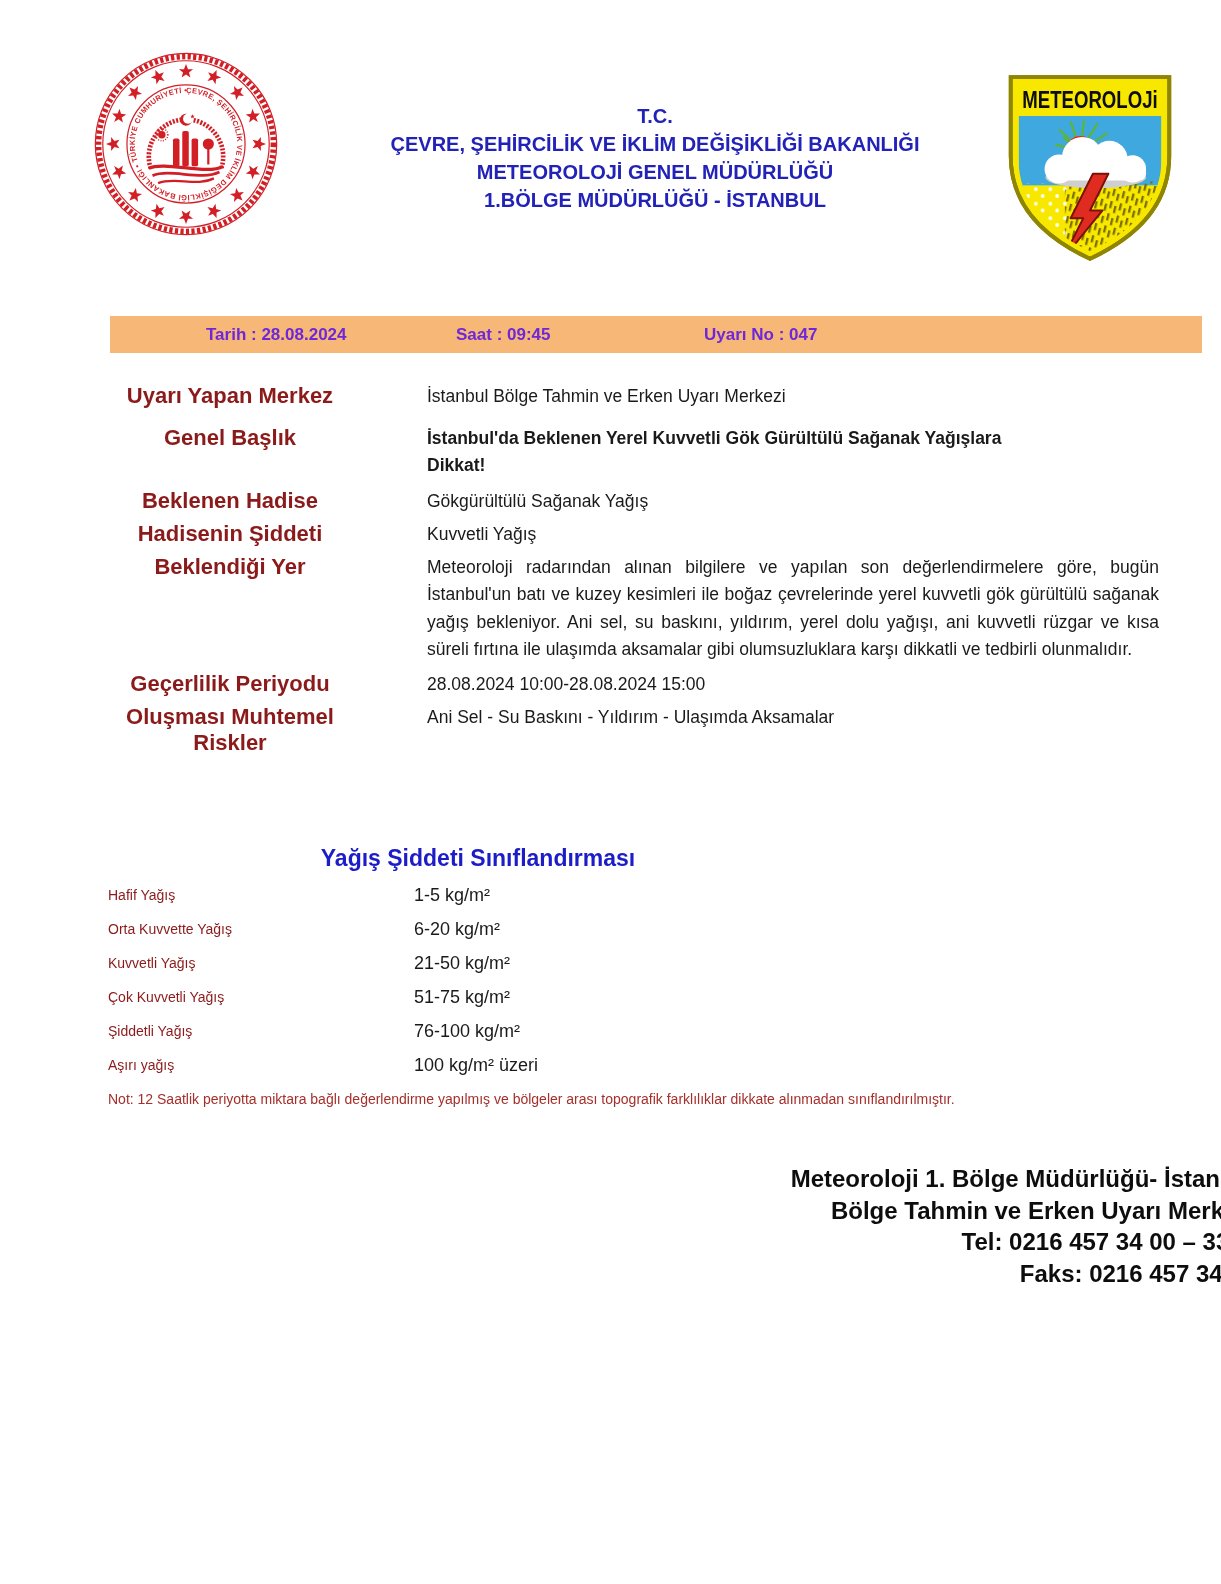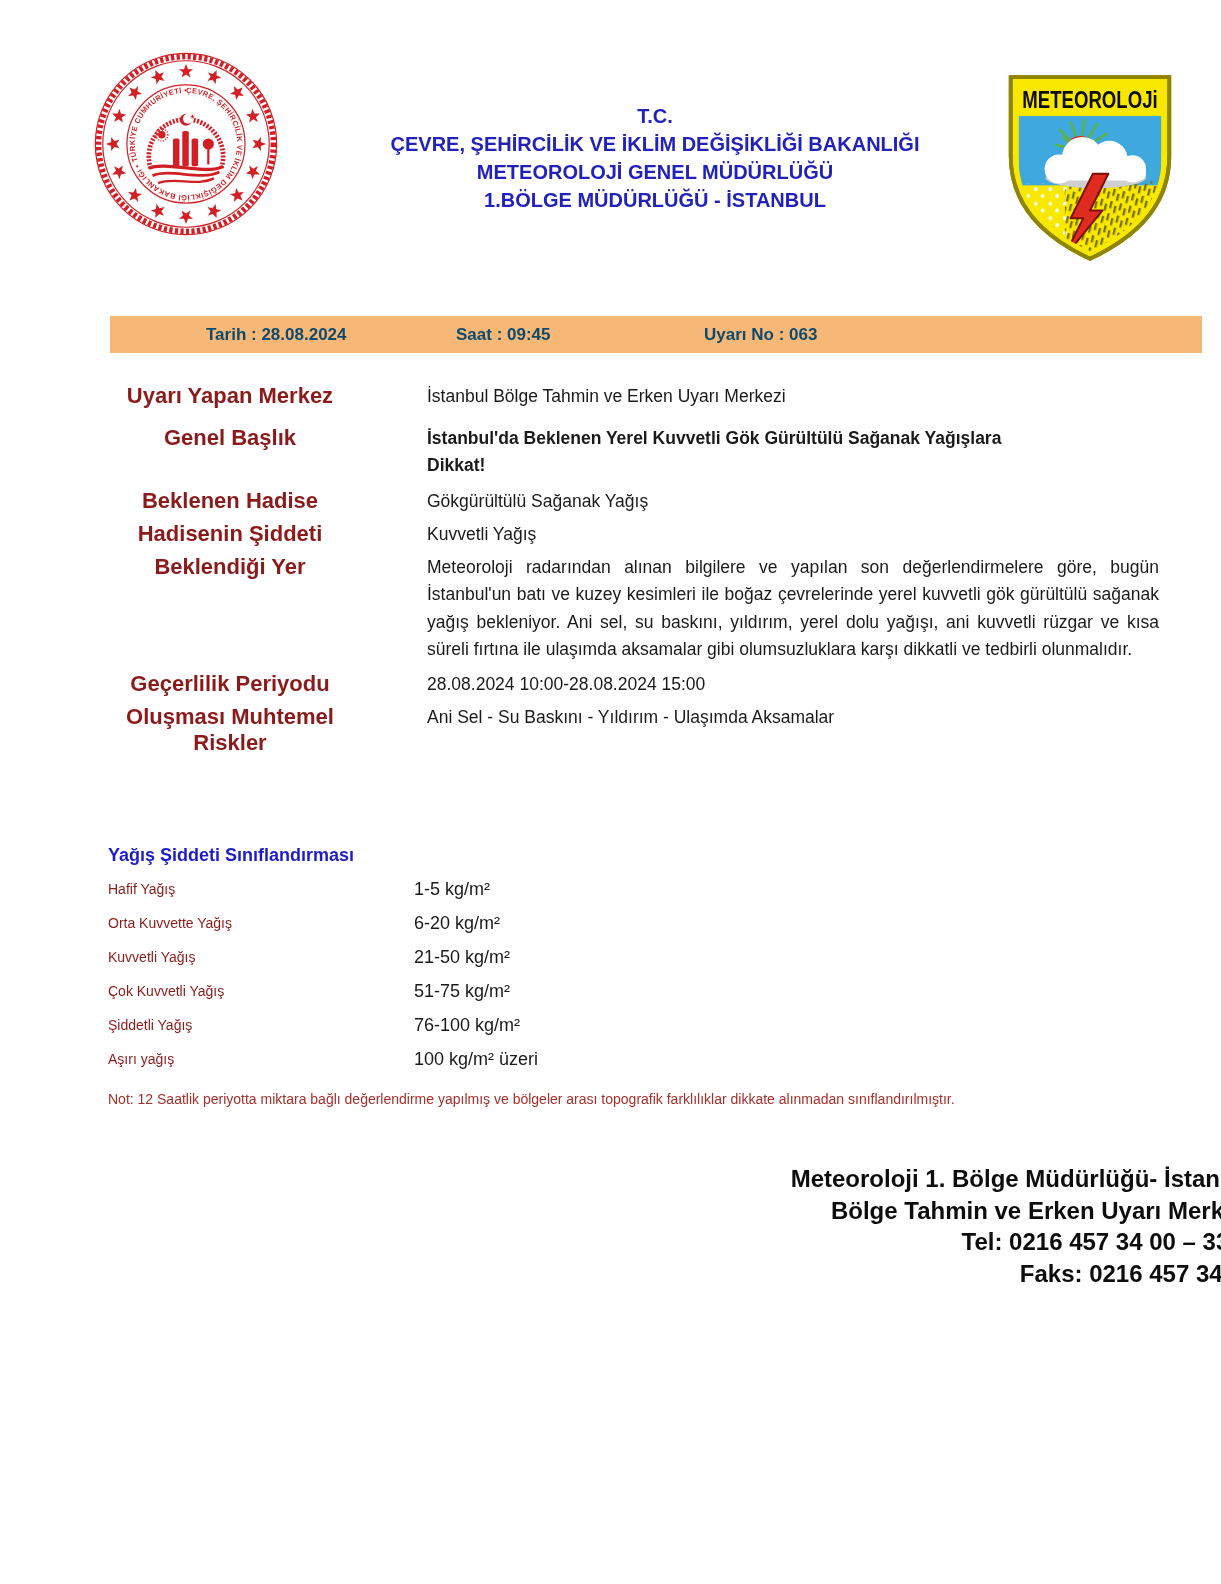--- a/index.html
+++ b/index.html
@@ -16,36 +16,36 @@
     position:absolute; left:320px; top:102px; width:670px;
     text-align:center; color:#2222B8; font-weight:bold; font-size:20px; line-height:28px;
   }
   
   .info-bar {
     position:absolute; left:110px; top:316px; width:1092px; height:37px;
     background:#F7B877;
   }
   .info-bar span {
     position:absolute; top:0; line-height:37px;
-    font-weight:bold; font-size:17px; color:#0c4a6e; white-space:nowrap;
+    font-weight:bold; font-size:17px; color:#6d28d9; white-space:nowrap;
   }
   .ib-date { left:96px; } .ib-time { left:346px; } .ib-no { left:594px; }
   
   .fields { position:absolute; left:125px; top:383px; width:1034px; }
   .frow { display:grid; grid-template-columns:302px 1fr; margin-bottom:7px; }
   .flabel {
     color:#8B1A1A; font-weight:bold; font-size:22px; line-height:26px; max-width:210px;text-align:center;
   }
   .fvalue { color:#1a1a1a; font-size:17.5px; line-height:26px; }
   .v-bold { font-weight:bold; max-width:600px; line-height:27px; }
   .v-just { text-align:justify; max-width:732px; line-height:27.4px; }
   .frow.gap-lg { margin-bottom:9px;margin-top:16px; }
   
   .classification { position:absolute; left:108px; top:845px; width:740px; }
-  .class-title { color:#1C1CC8; font-weight:bold; font-size:18px; margin-bottom:12px; }
+  .class-title { color:#1C1CC8; font-weight:bold; font-size:23px; margin-bottom:12px;text-align:center; }
   .crow { display:grid; grid-template-columns:306px 1fr; margin-bottom:11px; }
   .clabel { color:#8B1A1A; font-size:14px; line-height:23px; }
   .cvalue { color:#1a1a1a; font-size:18px; line-height:23px; }
   
   .note {
     position:absolute; left:108px; top:1086px; width:1036px;
     color:#A52F2A; font-size:14px; line-height:27.5px;
   }
   
   .footer {
@@ -167,21 +167,21 @@
         <rect x="46" y="100" width="102" height="15" rx="7" fill="#ffffff"></rect>
       </g>
       <polygon points="93,108 70,154 83,154 62,196 103,146 90,146 109,108" fill="#E02B20" stroke="#7a1208" stroke-width="2" stroke-linejoin="round"></polygon>
     </g>
     <path d="M8,8 H172 V90 Q172,158 90,196 Q8,158 8,90 Z" fill="none" stroke="#8F8500" stroke-width="4"></path>
   </svg>
 
   <div class="info-bar">
     <span class="ib-date">Tarih : 28.08.2024</span>
     <span class="ib-time">Saat : 09:45</span>
-    <span class="ib-no">Uyarı No : 063</span>
+    <span class="ib-no">Uyarı No : 047</span>
   </div>
 
   <div class="fields">
     <div class="frow">
       <div class="flabel">Uyarı Yapan Merkez</div>
       <div class="fvalue">İstanbul Bölge Tahmin ve Erken Uyarı Merkezi</div>
     </div>
     <div class="frow gap-lg">
       <div class="flabel">Genel Başlık</div>
       <div class="fvalue v-bold">İstanbul'da Beklenen Yerel Kuvvetli Gök Gürültülü Sağanak Yağışlara Dikkat!</div>

